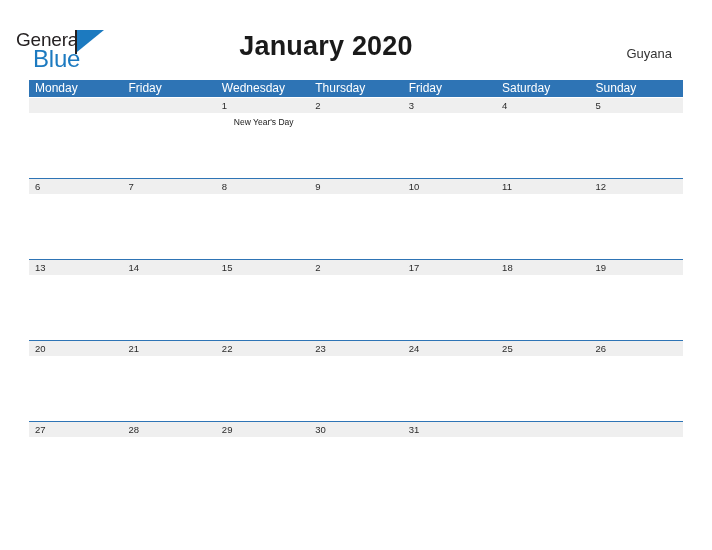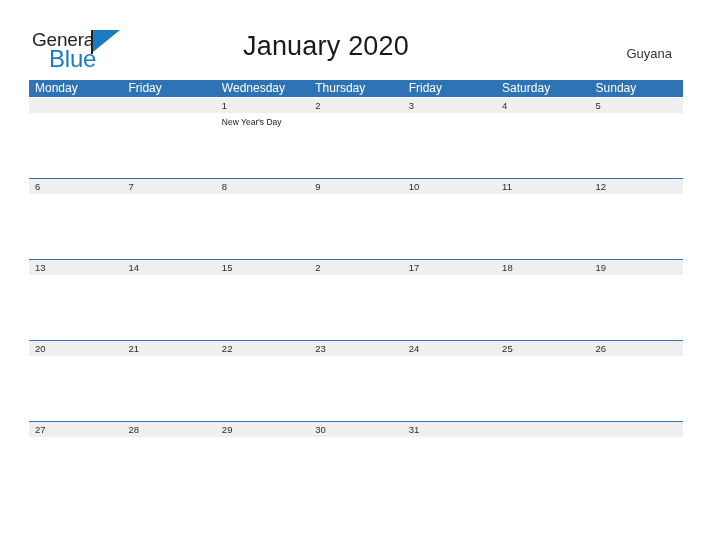--- a/index.html
+++ b/index.html
@@ -25,21 +25,21 @@
   .topbar {
     position: absolute;
     left: 0;
     top: 0;
     width: 712px;
     height: 80px;
   }
 
   .logo {
     position: absolute;
-    left: 32px;
+    left: 16px;
     top: 29px;
     width: 100px;
     height: 44px;
   }
   .logo-general {
     position: absolute;
     left: 0;
     top: 0;
     font-size: 19px;
     color: #231f20;
@@ -83,21 +83,21 @@
   }
 
   .cal-title {
     position: absolute;
     left: 0;
     top: 31px;
     width: 652px;
     text-align: center;
     font-size: 27px;
     color: #1a1a1a;
-    font-weight: normal;
+    font-weight: bold;
     letter-spacing: 0.2px;
   }
 
   .locale {
     position: absolute;
     right: 40px;
     top: 46px;
     font-size: 13px;
     color: #333333;
     text-align: right;
@@ -169,20 +169,21 @@
     height: 15px;
     display: block;
   }
   .event {
     font-size: 8.5px;
     color: #1a1a1a;
     line-height: 11px;
     margin-top: 4px;
     display: block;
     white-space: nowrap;
+    margin-left: 12px;
   }
 </style>
 </head>
 <body>
 
 <div class="page">
 
   <div class="topbar">
 
     <div class="logo">

